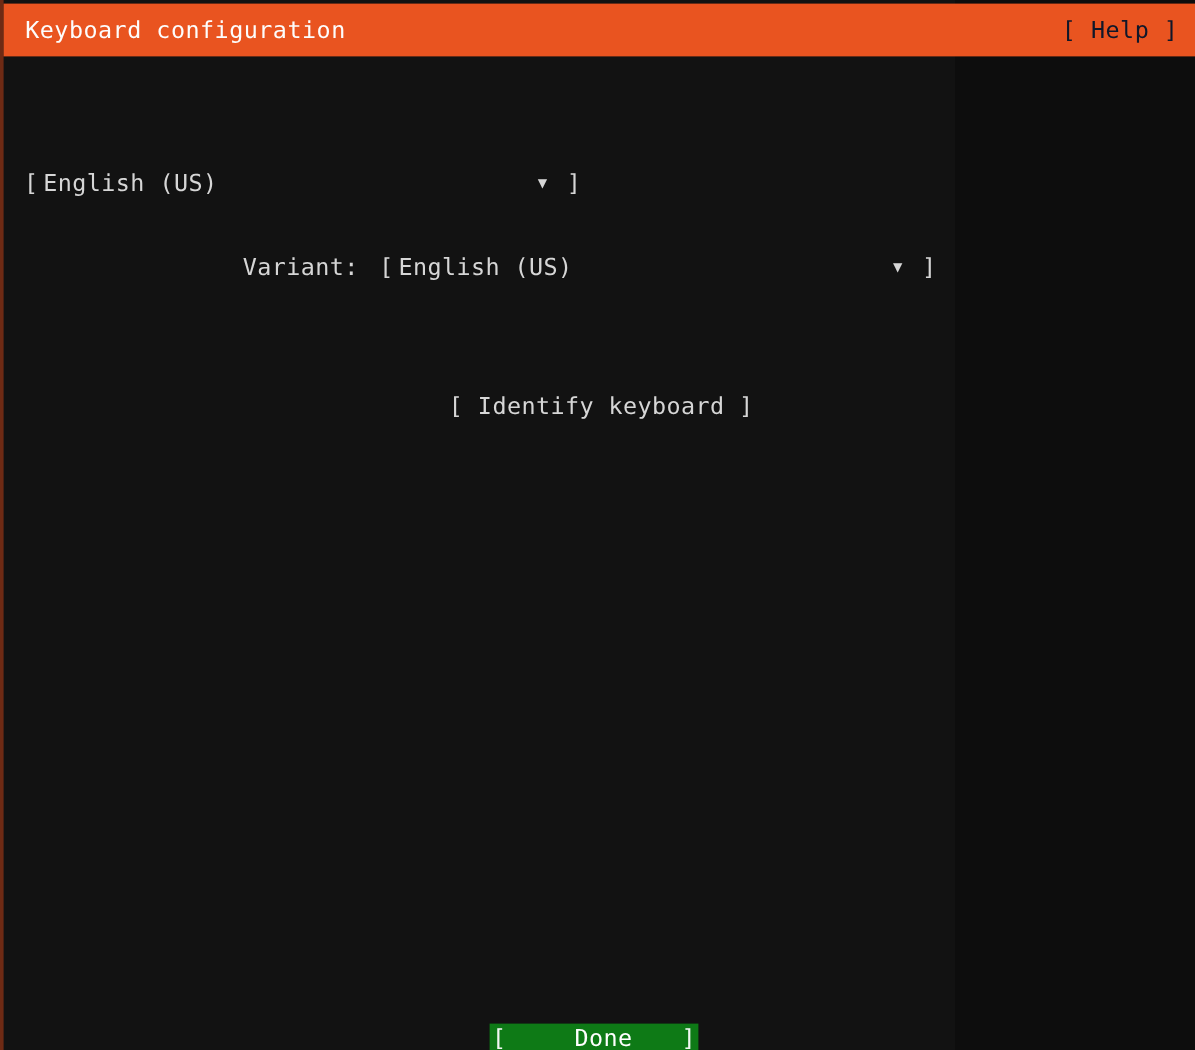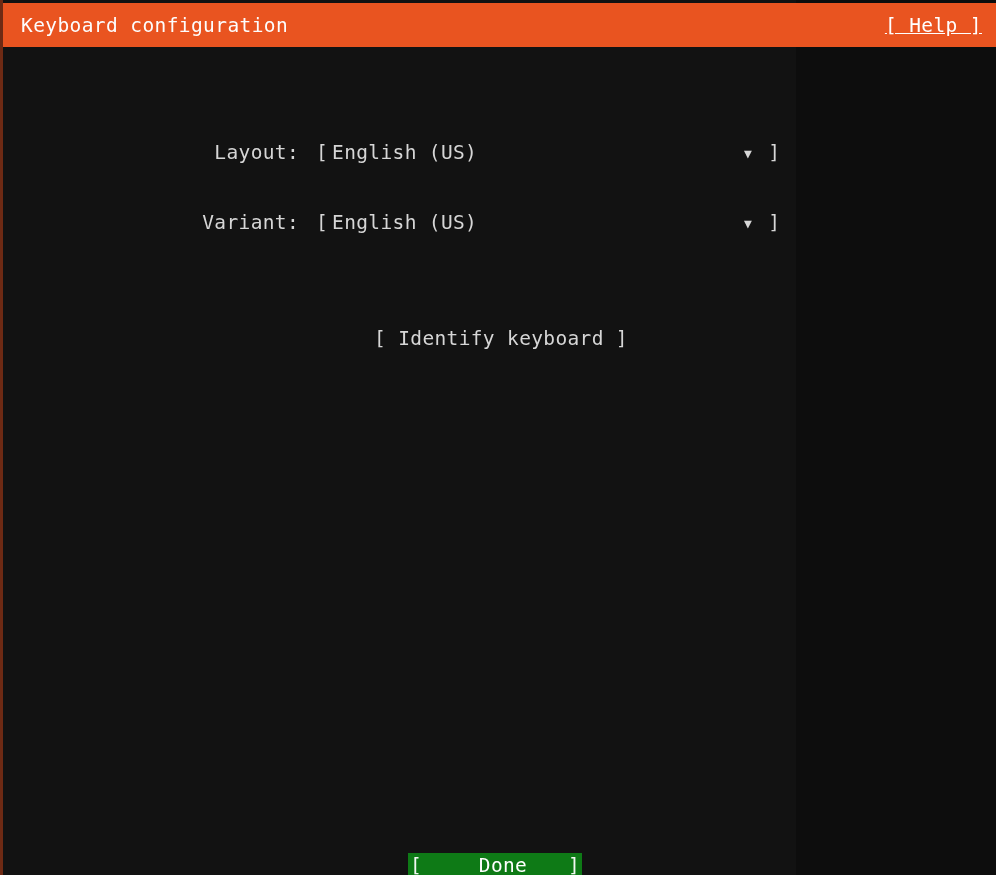--- a/index.html
+++ b/index.html
@@ -39,23 +39,22 @@
   }
   #header-title {
     font-size: 19.5px;
     letter-spacing: 0.4px;
     color: #fdfdfd;
     white-space: pre;
   }
   #header-help {
     font-size: 19.5px;
     letter-spacing: 0.4px;
-    color: #ffffff;
-    white-space: pre;
-    text-decoration: underline;
+    color: #0f172a;
+    white-space: pre;
   }
   
   #content {
     position: absolute;
     left: 0;
     top: 47px;
     width: 996px;
     height: 828px;
   }
   .intro {
@@ -168,21 +167,20 @@
 
   <div id="header-bar">
     <div id="header-title">Keyboard configuration</div>
     <div id="header-help">[ Help ]</div>
   </div>
 
   <div id="content">
 
 
     <div class="form-row" id="row-layout">
-      <span class="field-label">Layout:</span>
       <span class="field-control">
         <span class="brk">[</span>
         <span class="select-value">English (US)</span>
         <span class="caret">▼</span>
         <span class="brk-close">]</span>
       </span>
     </div>
 
     <div class="form-row" id="row-variant">
       <span class="field-label">Variant:</span>

